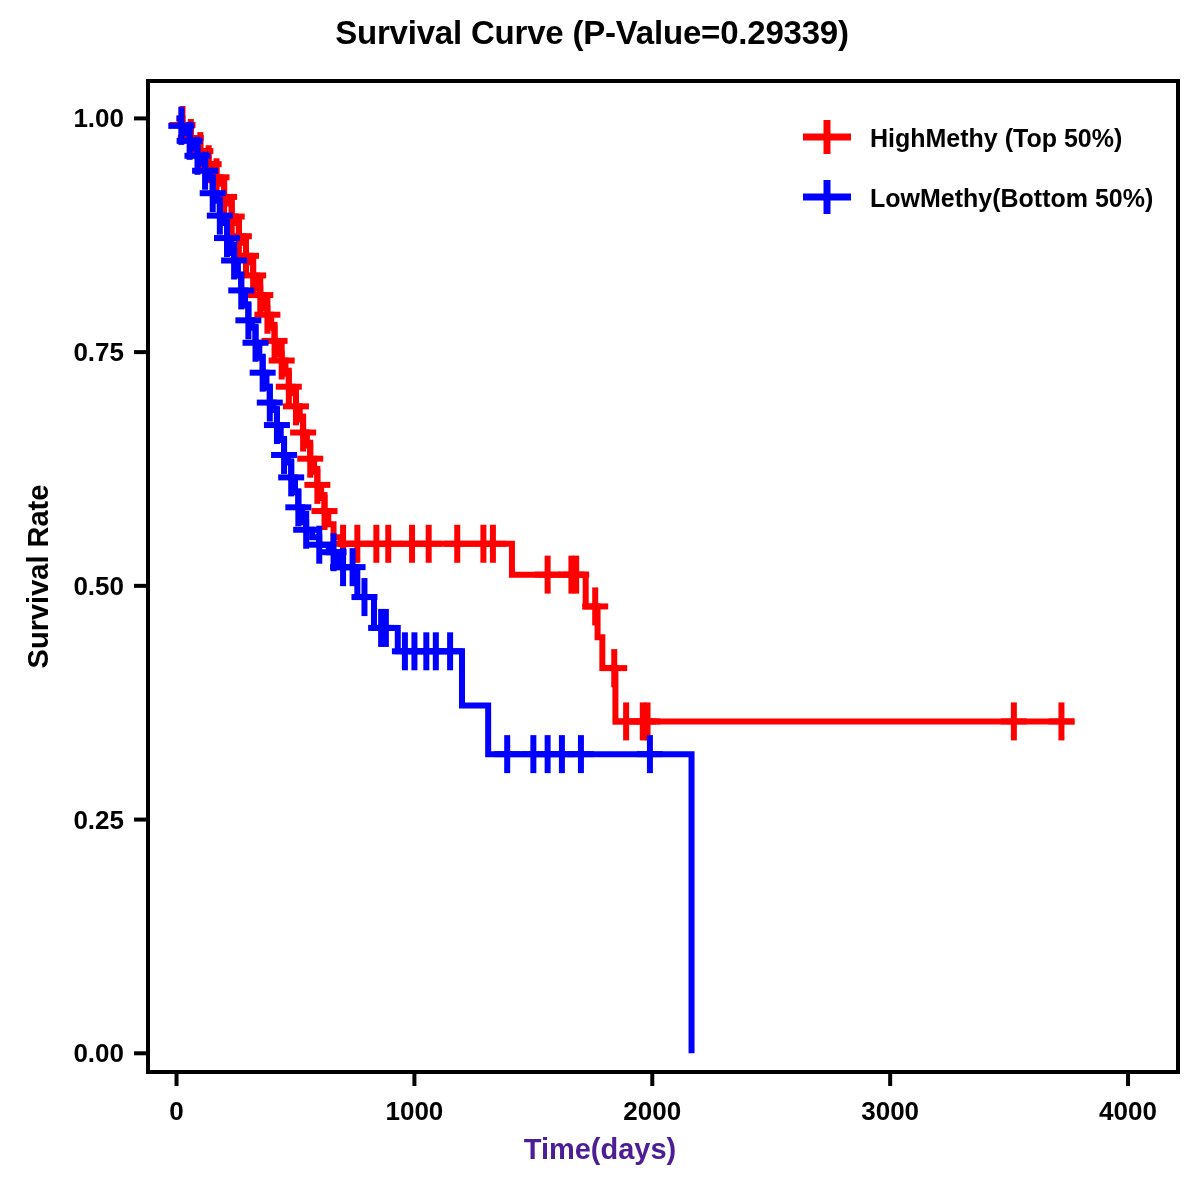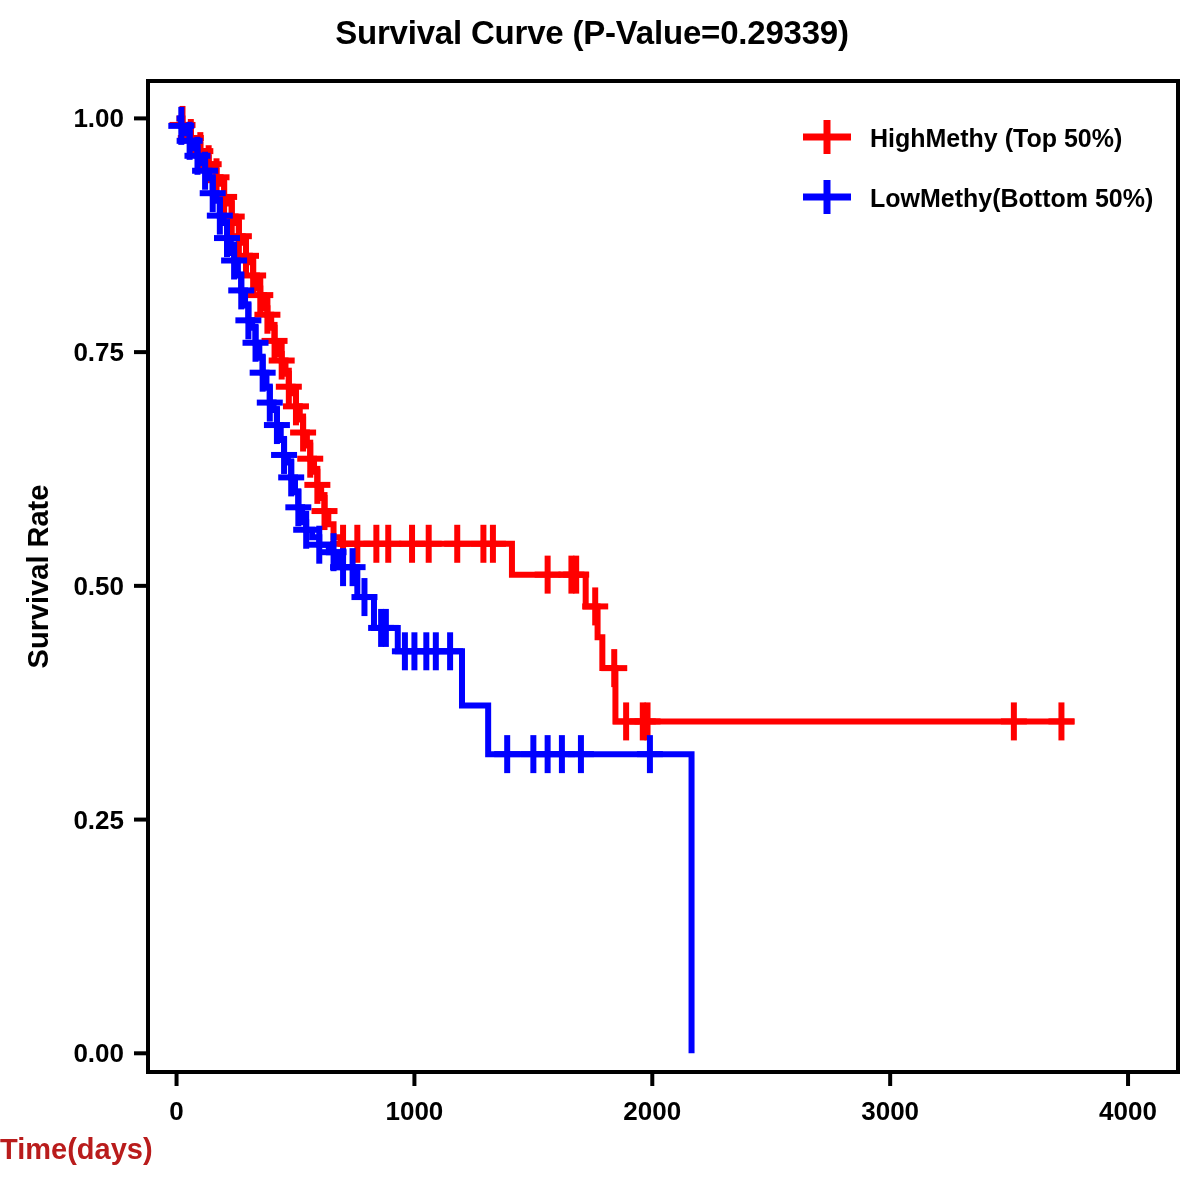--- a/index.html
+++ b/index.html
@@ -43,24 +43,24 @@
     color: #000000;
     transform: rotate(-90deg);
     transform-origin: center center;
     font-family: "Liberation Sans", sans-serif;
   }
   #xlabel {
     position: absolute;
     left: 0;
     top: 1133px;
     width: 1200px;
-    text-align: left;
+    text-align: center;
     font-size: 29px;
     font-weight: bold;
-    color: #b91c1c;
+    color: #4c1d95;
     font-family: "Liberation Sans", sans-serif;
   }
   #plot-svg {
     position: absolute;
     left: 0;
     top: 0;
   }
   .tick-label {
     font-family: "Liberation Sans", sans-serif;
     font-size: 26px;

